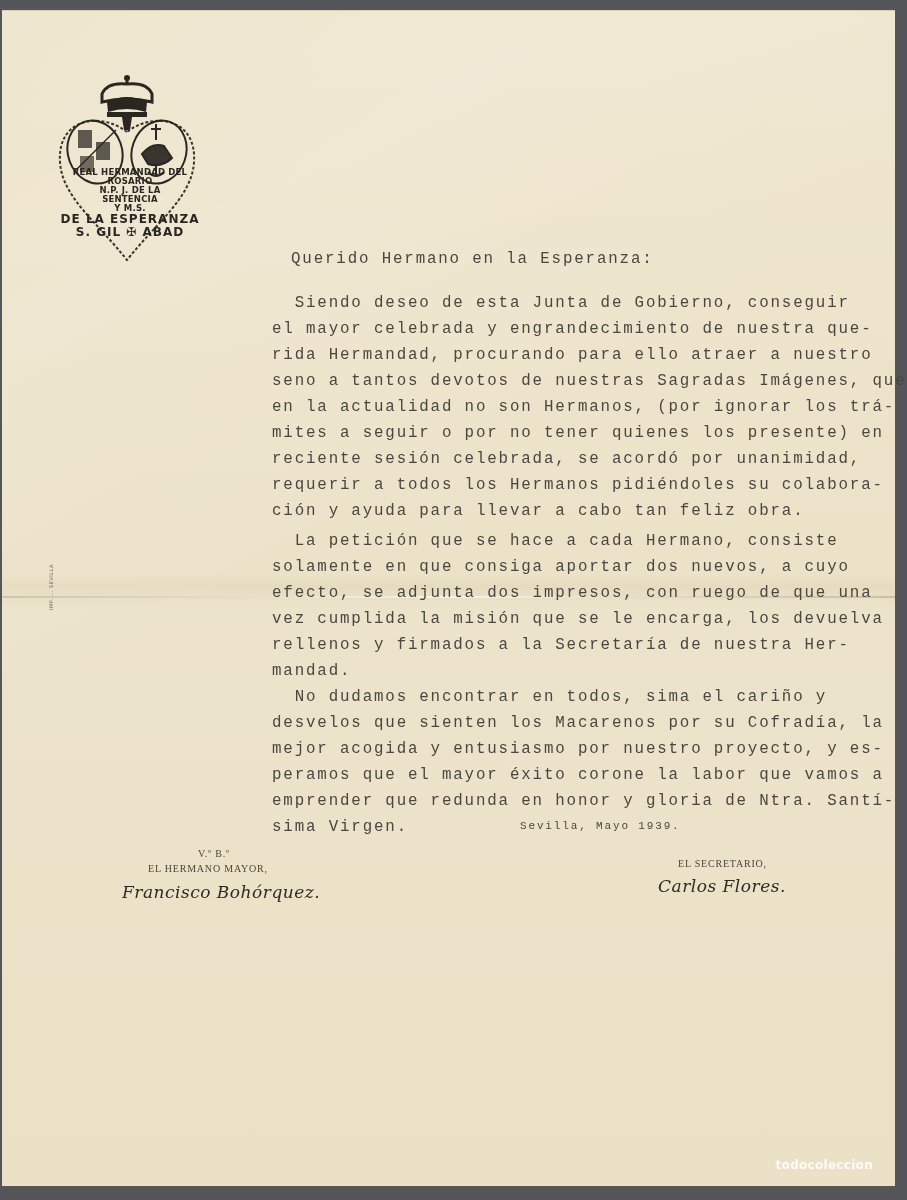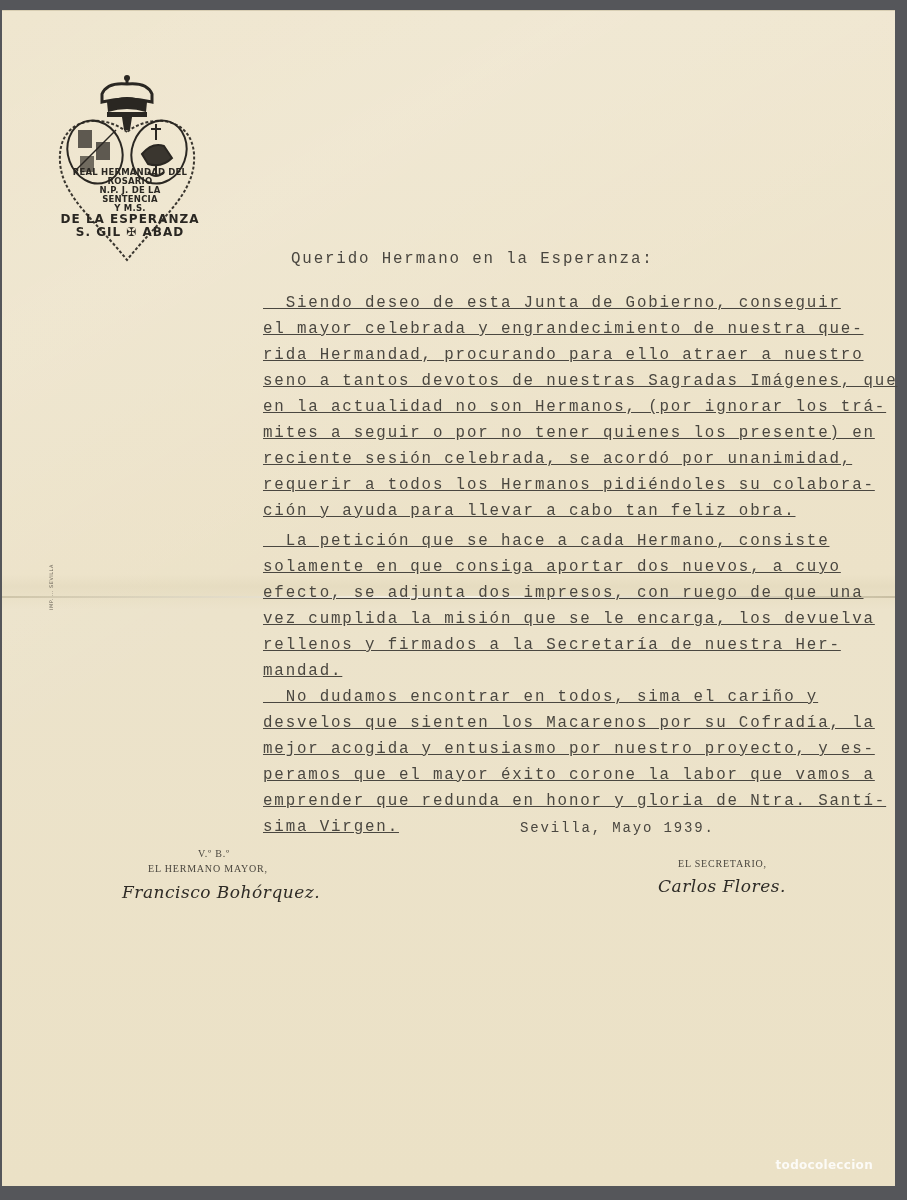--- a/index.html
+++ b/index.html
@@ -34,24 +34,24 @@
     position:absolute; left:46px; top:480px; width:10px; height:120px;
     writing-mode:vertical-rl; transform:rotate(180deg);
     font-family:"DejaVu Sans", sans-serif; font-size:5px; color:#6a6458; letter-spacing:0.5px;
   }
   .letter {
     position:absolute; left:257px; top:240px; width:620px;
     color:#4a4740; font-size:15.8px; letter-spacing:1.85px;
   }
   .salutation { position:absolute; left:32px; top:0; white-space:nowrap; }
   .line {
-    position:absolute; left:4px; white-space:pre; height:26px;text-decoration:underline;
+    position:absolute; left:13px; white-space:pre; height:26px;
   }
   .place-date {
-    position:absolute; left:520px; top:820px; font-size:14px; letter-spacing:1.85px;
+    position:absolute; left:520px; top:820px; font-size:11px; letter-spacing:1.85px;
     color:#4a4740; white-space:nowrap;
   }
   .sig-label {
     position:absolute; font-family:"Liberation Serif", "DejaVu Serif", serif;
     font-size:10px; color:#4a463e; letter-spacing:0.8px; text-transform:uppercase; white-space:nowrap;
   }
   .sig-name {
     position:absolute; font-family:"DejaVu Serif", "Liberation Serif", serif; font-style:italic;
     font-size:17px; color:#2e2b26; white-space:nowrap; letter-spacing:0.5px;
   }

